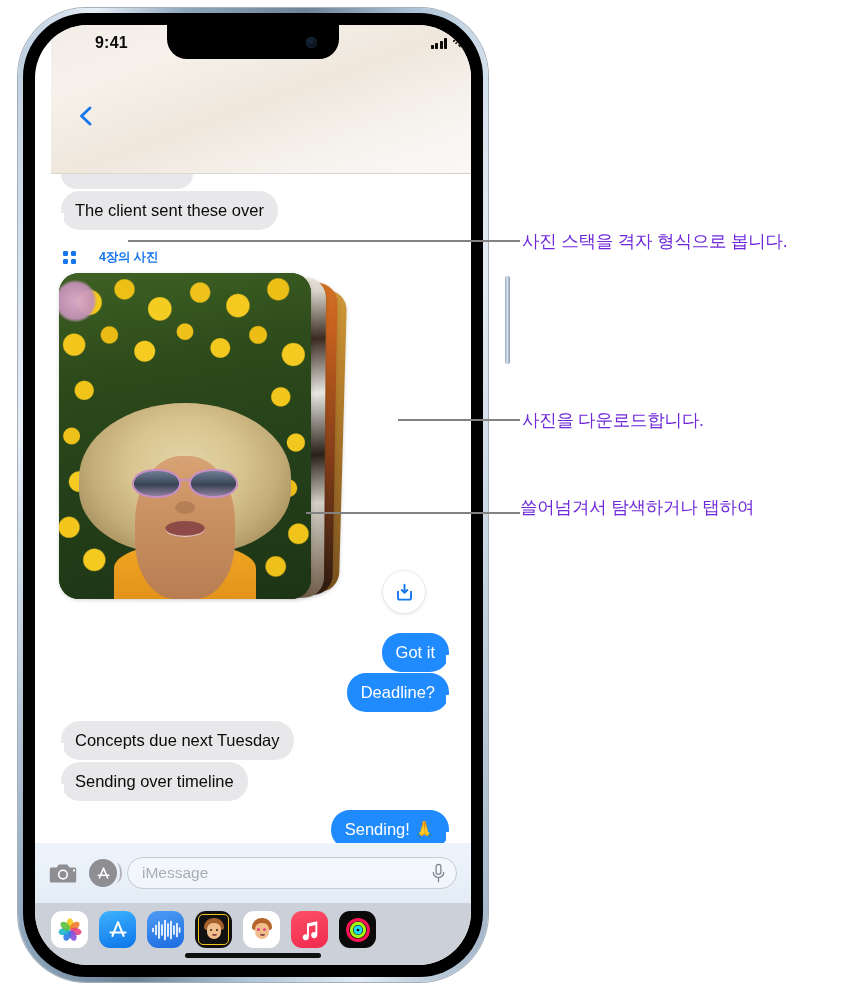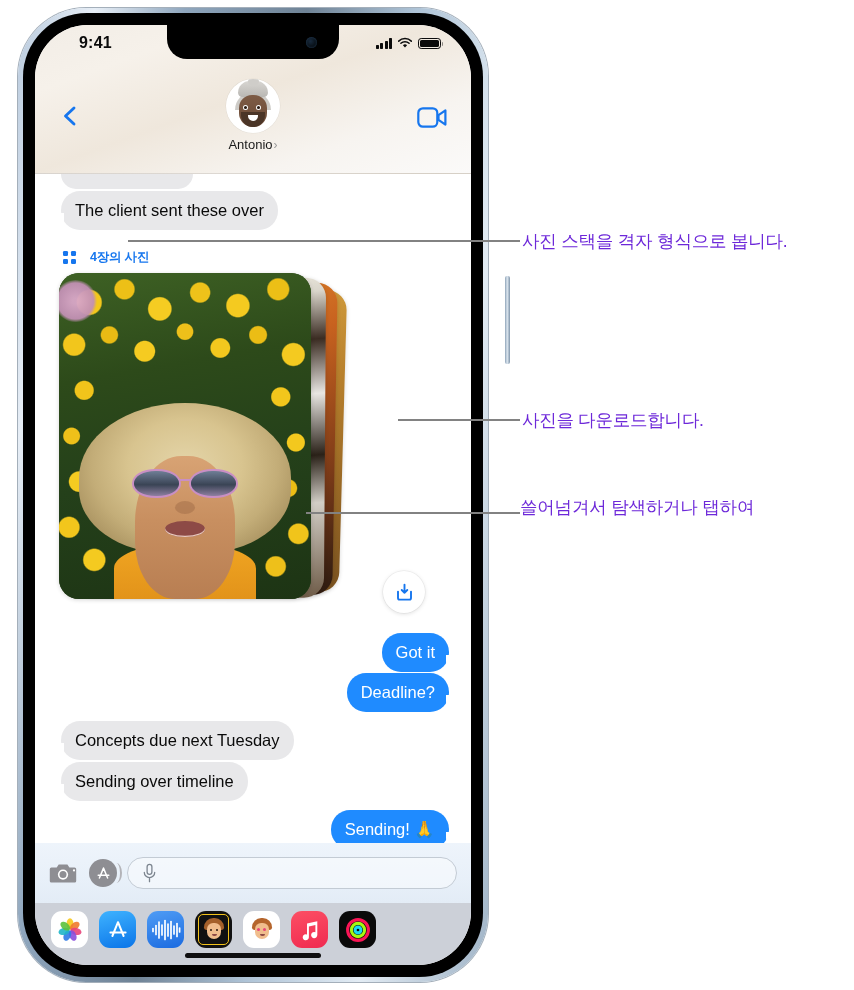--- a/index.html
+++ b/index.html
@@ -48,24 +48,25 @@
     z-index:40;
   }
   #front-cam{
     position:absolute; right:22px; top:12px; width:11px;height:11px;border-radius:50%;
     background:radial-gradient(circle at 40% 38%,#182a3d 0%,#0a1118 58%,#000 100%);
     box-shadow:inset 0 0 2px #2b4a6b;
   }
 
   
   #nav-bar{
-    position:absolute;left:0;top:0;width:100%;height:148px;
+    position:absolute;left:16px;top:0;width:100%;height:148px;
     background:linear-gradient(160deg,#f2ede6 0%,#f6f1ea 22%,#efe7dc 48%,#f7f4f0 75%,#fbfaf9 100%);
     border-bottom:1px solid rgba(0,0,0,.10);
     z-index:30;
+    padding-left:39px;
   }
   #status-bar{position:absolute;left:0;top:0;width:100%;height:40px;}
   #status-time{
     position:absolute;left:44px;top:9px;
     font-size:16px;font-weight:bold;color:#0b0b0b;letter-spacing:.2px;
   }
   #status-right{position:absolute;right:30px;top:12px;display:flex;align-items:flex-end;gap:5px;}
   .sig-bars{display:flex;align-items:flex-end;gap:1.5px;height:11px;}
   .sig-bars i{display:block;width:3px;background:#0b0b0b;border-radius:.7px;}
   .sig-bars i:nth-child(1){height:4px;}
@@ -140,21 +141,21 @@
   }
   #bubble-client{left:26px;top:18px;}
   #bubble-gotit{right:22px;top:460px;}
   #bubble-deadline{right:22px;top:500px;}
   #bubble-concepts{left:26px;top:548px;}
   #bubble-sending{left:26px;top:589px;}
   #bubble-thanks{right:22px;top:637px;}
 
   
   #stack-header{
-    position:absolute;left:28px;top:76px;display:flex;align-items:center;gap:14px;cursor:pointer;
+    position:absolute;left:28px;top:76px;display:flex;align-items:center;gap:23px;cursor:pointer;
   }
   #grid-icon{width:13px;height:13px;display:grid;grid-template-columns:1fr 1fr;grid-template-rows:1fr 1fr;gap:2.2px;}
   #grid-icon span{background:#1676ee;border-radius:1.2px;display:block;}
   #stack-count{font-size:12.5px;font-weight:bold;color:#1676ee;letter-spacing:-.2px;}
 
   
   #photo-stack{position:absolute;left:24px;top:100px;width:290px;height:330px;}
   .stack-card{
     position:absolute;border-radius:20px;overflow:hidden;
     box-shadow:0 1px 4px rgba(0,0,0,.16);
@@ -334,35 +335,20 @@
             <div id="battery">
                 <div id="battery-fill"></div>
               </div>
           </div>
         </div>
 
         <svg id="back-chevron" viewBox="0 0 22 22">
           <path d="M15 3 6.5 11 15 19" stroke="#1676ee" stroke-width="2.9" fill="none" stroke-linecap="round" stroke-linejoin="round"></path>
         </svg>
 
-        <div id="contact">
-          <div id="avatar">
-            <div class="mj-hair"></div>
-            <div class="mj-hat"></div>
-            <div class="mj-hatknot"></div>
-            <div class="mj-face"></div>
-            <div class="mj-beard"></div>
-            <div class="mj-mouth"></div>
-            <div class="mj-eye l"></div>
-            <div class="mj-eye r"></div>
-          </div>
-          <div id="contact-name">
-            <span>Antonio</span><span class="chev">›</span>
-          </div>
-        </div>
 
         <svg id="video-btn" viewBox="0 0 30 21">
           <rect x="1.3" y="1.3" width="19" height="18.4" rx="4.6" stroke="#1676ee" stroke-width="2.2" fill="none"></rect>
           <path d="M21.5 8.2 28.4 3.4v14.2l-6.9-4.8z" stroke="#1676ee" stroke-width="2.2" fill="none" stroke-linejoin="round"></path>
         </svg>
       </div>
 
       <div id="thread">
 
         <div id="bubble-cut"></div>
@@ -423,20 +409,21 @@
           <circle cx="25" cy="9.4" r="1.1" fill="#fff"></circle>
         </svg>
 
         <div id="appstore-btn">
           <svg width="17" height="17" viewBox="0 0 17 17">
             <path d="M8.5 3.1 12.6 13M8.5 3.1 4.4 13M3.2 10.2h10.6" stroke="#fff" stroke-width="1.5" fill="none" stroke-linecap="round"></path>
           </svg>
         </div>
 
         <div id="imessage-field">
+          <span id="imessage-placeholder">iMessage</span>
           <svg id="mic-btn" viewBox="0 0 15 20">
             <rect x="5.1" y="1.3" width="4.8" height="10" rx="2.4" stroke="#7c858f" stroke-width="1.3" fill="none"></rect>
             <path d="M2.3 9.4a5.2 5.2 0 0 0 10.4 0M7.5 14.6v4.1" stroke="#7c858f" stroke-width="1.3" fill="none" stroke-linecap="round"></path>
           </svg>
         </div>
       </div>
 
       <div id="app-drawer">
 
         <div class="app-icon" id="app-photos">

